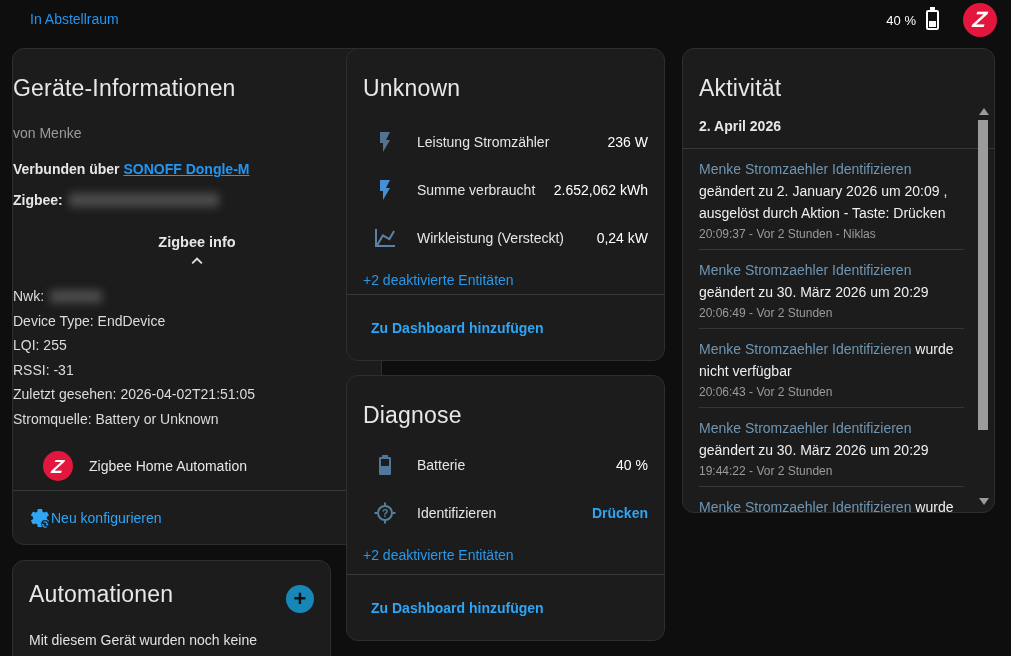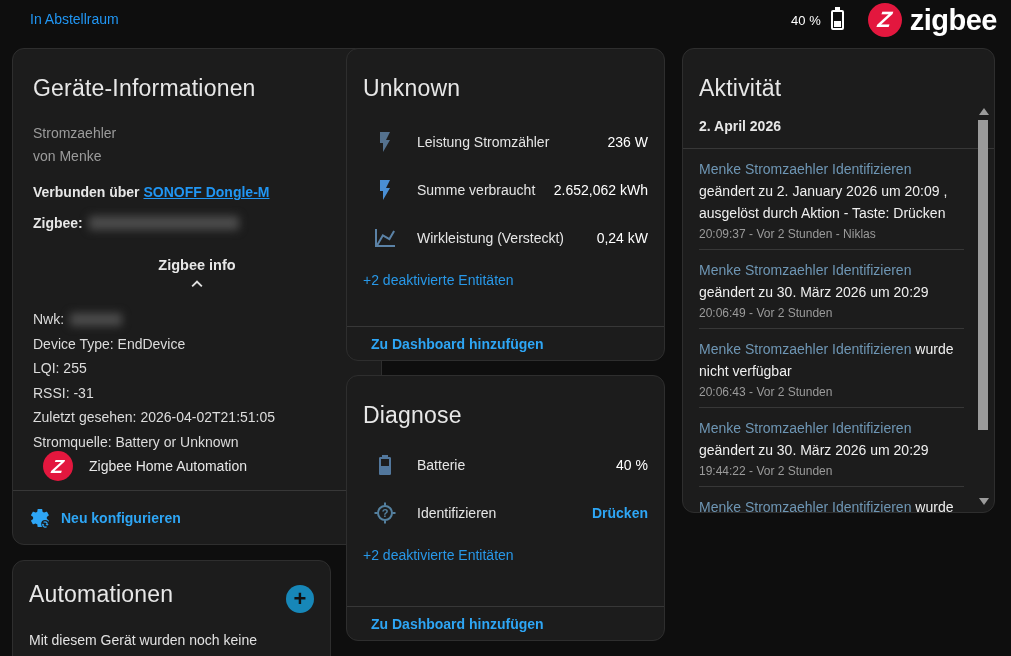--- a/index.html
+++ b/index.html
@@ -32,57 +32,57 @@
   .battery .fill{position:absolute;bottom:1px;left:1px;right:1px;height:40%;background:#fff;}
   .brand{display:flex;align-items:center;gap:8px;}
   .brand-circle{width:34px;height:34px;border-radius:50%;background:var(--brand-red);display:flex;align-items:center;justify-content:center;}
   .brand-circle span{color:#fff;font-weight:bold;font-style:italic;font-size:22px;transform:skewX(-8deg);line-height:1;}
   .brand-word{color:#fff;font-size:29px;font-weight:bold;letter-spacing:-0.5px;}
 
   
   .card{position:absolute;background:var(--card-bg);border:1px solid var(--card-border);border-radius:12px;overflow:hidden;}
   .card-title{font-size:23px;font-weight:400;color:var(--text-primary);letter-spacing:0.2px;}
 
-  #device-card{left:12px;top:48px;width:370px;height:497px;padding:26px 20px 0;}
+  #device-card{left:12px;top:48px;width:370px;height:497px;padding:26px 0 0;}
   #device-card .card-title{margin-bottom:20px;}
   .dim-line{font-size:14px;color:var(--text-secondary);line-height:23px;}
   .bold-line{font-size:14px;color:var(--text-primary);font-weight:bold;line-height:23px;margin-top:13px;}
   .inline-link{color:var(--link-blue);text-decoration:underline;font-weight:bold;cursor:pointer;}
   .redacted{display:inline-block;vertical-align:-2px;height:14px;background:#4c4c4c;border-radius:2px;filter:blur(4px);margin-left:6px;}
   .redacted.zb{width:150px;}
   .redacted.nwk{width:52px;height:13px;}
   .zinfo-header{display:flex;align-items:center;justify-content:space-between;margin-top:22px;cursor:pointer;flex-direction:column;}
   .zinfo-header .t{font-size:14.5px;font-weight:bold;color:var(--text-primary);}
   .info-line{font-size:14px;color:#dcdcdc;line-height:24.5px;}
   .zha-row{position:absolute;top:395px;left:16px;right:16px;height:44px;display:flex;align-items:center;cursor:pointer;}
   .zha-logo{width:30px;height:30px;border-radius:50%;background:var(--brand-red);display:flex;align-items:center;justify-content:center;margin:0 16px 0 14px;}
   .zha-logo span{color:#fff;font-weight:bold;font-style:italic;font-size:19px;transform:skewX(-8deg);line-height:1;}
   .zha-label{flex:1;font-size:14px;color:var(--text-primary);}
   .chev{color:#cfcfcf;}
   .di-divider{position:absolute;top:441px;left:0;right:0;height:1px;background:var(--divider);}
   .reconfig-row{position:absolute;top:442px;left:16px;right:12px;height:54px;display:flex;align-items:center;}
-  .reconfig-link{display:flex;align-items:center;gap:10px;color:var(--accent-blue);font-weight:bold;font-size:14px;flex:1;cursor:pointer;}
+  .reconfig-link{display:flex;align-items:center;gap:0;color:var(--accent-blue);font-weight:normal;font-size:14px;flex:1;cursor:pointer;}
   .dots{color:#e0e0e0;font-size:19px;letter-spacing:0;cursor:pointer;padding:0 6px;line-height:1;}
 
   #auto-card{left:12px;top:560px;width:319px;height:140px;padding:20px 16px 0;}
   .auto-head{display:flex;align-items:flex-start;justify-content:space-between;}
   .plus-btn{width:28px;height:28px;border-radius:50%;background:var(--plus-btn);color:#111;display:flex;align-items:center;justify-content:center;font-size:22px;font-weight:bold;cursor:pointer;margin-top:4px;line-height:1;}
   .auto-text{margin-top:16px;font-size:14px;color:#e2e2e2;line-height:23px;}
 
   #sensors-card{left:346px;top:48px;width:319px;height:313px;padding:26px 16px 0;}
   #sensors-card .card-title{margin-bottom:16px;}
   #diag-card{left:346px;top:375px;width:319px;height:266px;padding:26px 16px 0;}
   #diag-card .card-title{margin-bottom:12px;}
   .ent-row{display:flex;align-items:center;height:48px;cursor:pointer;}
   .ent-icon{width:24px;height:24px;margin:0 20px 0 10px;flex:none;}
   .ent-label{flex:1;font-size:14px;color:#e5e5e5;}
   .ent-value{font-size:14px;color:#fff;text-align:right;white-space:nowrap;}
   .ent-value.action{color:var(--accent-blue);font-weight:bold;cursor:pointer;}
   .disabled-link{display:inline-block;margin-top:10px;font-size:14px;color:#2898e8;cursor:pointer;}
-  .card-foot{position:absolute;left:0;right:0;bottom:0;height:34px;border-top:1px solid var(--divider);display:flex;align-items:center;padding-left:24px;}
+  .card-foot{position:absolute;left:0;right:0;bottom:0;height:66px;border-top:1px solid var(--divider);display:flex;align-items:center;padding-left:24px;}
   .foot-link{color:var(--accent-blue);font-weight:bold;font-size:14px;cursor:pointer;}
 
   #activity-card{left:682px;top:48px;width:313px;height:465px;padding:26px 0 0;}
   #activity-card .card-title{padding:0 16px;margin-bottom:16px;}
   .date-head{padding:0 16px 14px;font-size:14px;font-weight:bold;color:var(--text-primary);border-bottom:1px solid var(--divider);}
   .entries{padding-right:30px;}
   .entry{margin-left:16px;padding:9px 0 8px;border-bottom:1px solid var(--divider);}
   .entry:last-child{border-bottom:none;}
   .entry .msg{font-size:14px;line-height:22px;color:#efefef;font-weight:500;}
   .entry .ent-link{color:var(--entity-link);font-weight:400;cursor:pointer;}
@@ -104,28 +104,26 @@
     <span class="area-link">In Abstellraum</span>
     <div class="topbar-right">
       <span class="batt-pct">40 %</span>
       <span class="battery">
           <span class="fill"></span>
         </span>
       <div class="brand">
         <span class="brand-circle">
             <span>Z</span>
           </span>
-        <span class="brand-word">zigbee</span>
       </div>
     </div>
   </div>
 
   <div class="card" id="device-card">
     <div class="card-title">Geräte-Informationen</div>
-    <div class="dim-line">Stromzaehler</div>
     <div class="dim-line">von Menke</div>
     <div class="bold-line">
       <span>Verbunden über</span>
       <span class="inline-link">SONOFF Dongle-M</span>
     </div>
     <div class="bold-line" style="margin-top:8px;">
       <span>Zigbee:</span><span class="redacted zb"></span>
     </div>
     <div class="zinfo-header">
       <span class="t">Zigbee info</span>

